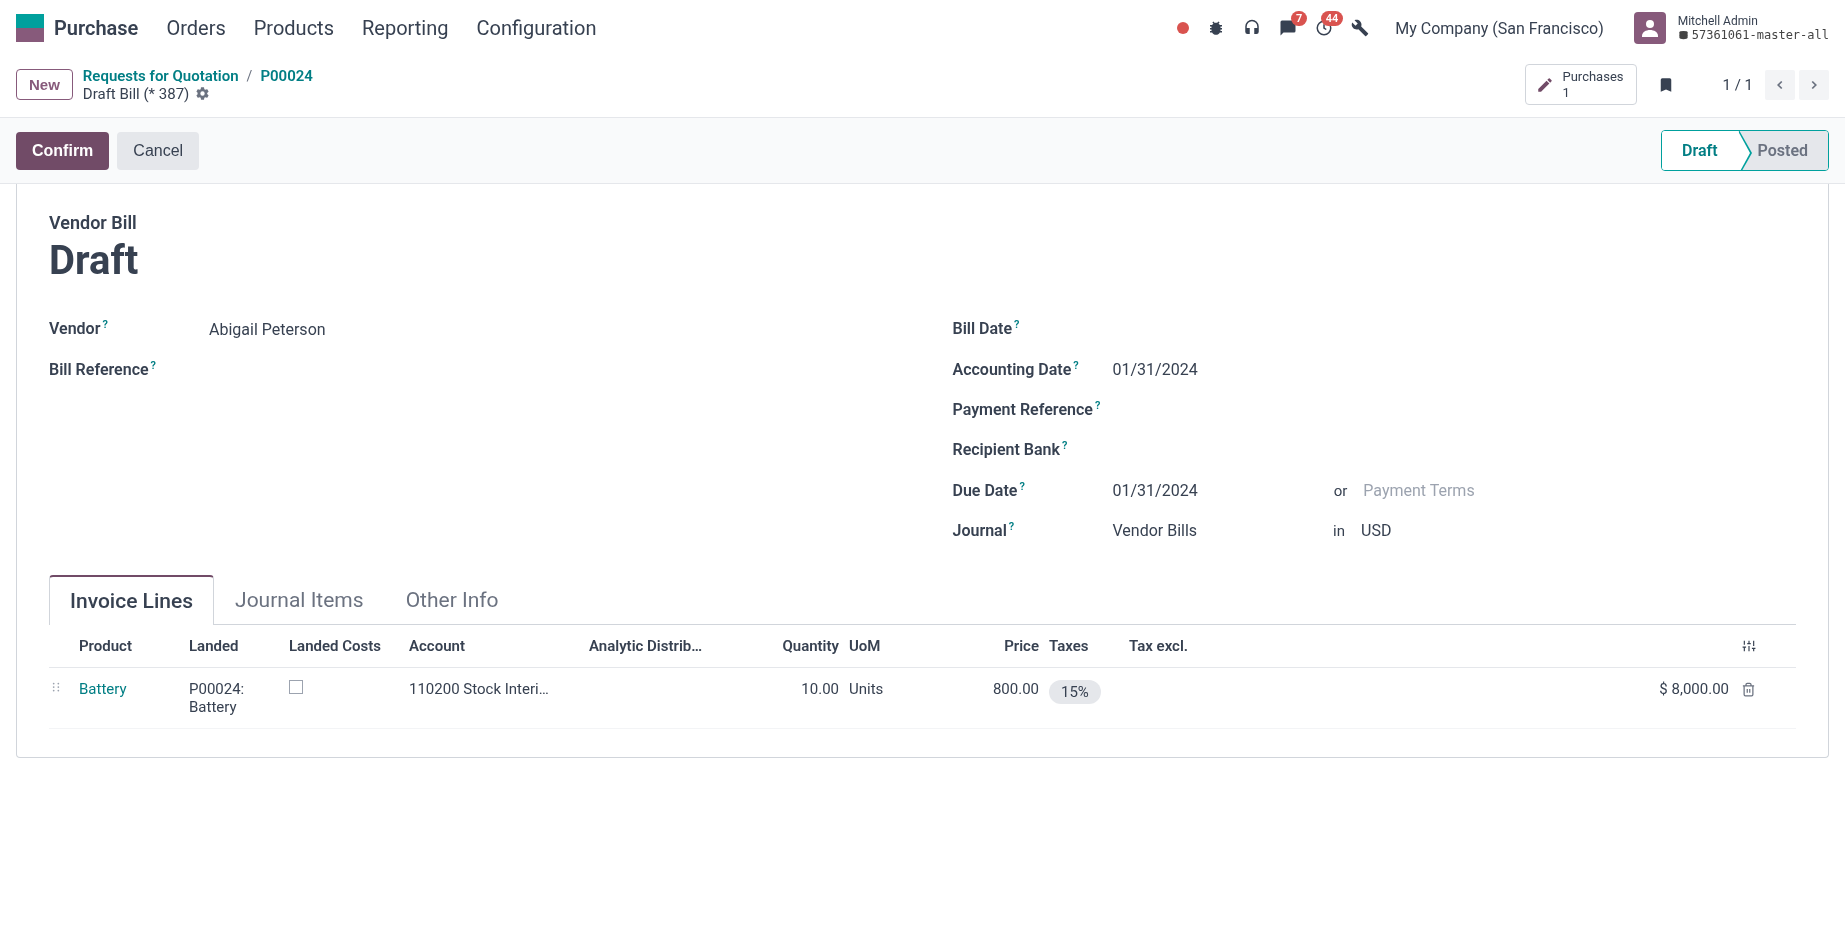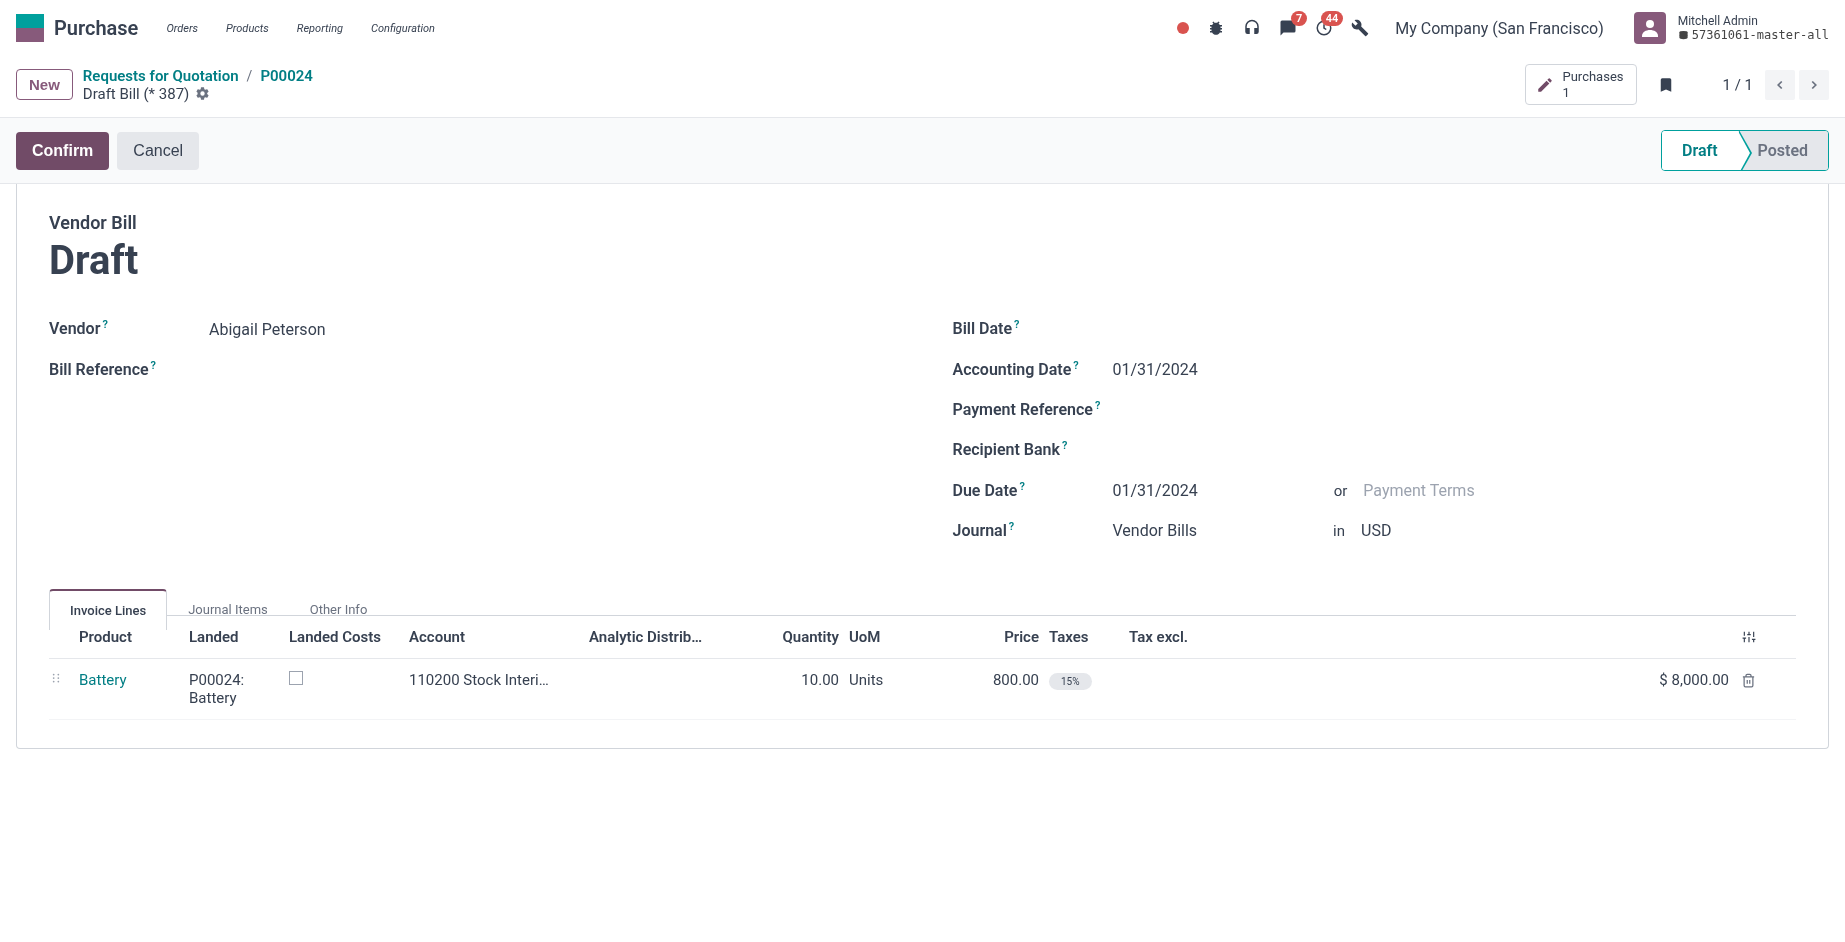--- a/index.html
+++ b/index.html
@@ -1,20 +1,20 @@
 <!DOCTYPE html>
 <html><head>
 <meta charset="utf-8">
 <style>
 * { box-sizing: border-box; margin: 0; padding: 0; }
 body { font-family: -apple-system, BlinkMacSystemFont, "Segoe UI", Roboto, "Helvetica Neue", Arial, sans-serif; font-size: 14px; color: #374151; background: #fff; }
 .topbar { display: flex; align-items: center; padding: 8px 16px; border-bottom: none; height: 56px; }
 .logo { width: 28px; height: 28px; background: linear-gradient(to bottom, #00a09d 50%, #875a7b 50%); margin-right: 10px; }
 .app-name { font-size: 20px; font-weight: 600; color: #374151; margin-right: 28px; }
-.nav-item { font-size: 11px; color: #374151; margin-right: 28px; cursor: pointer; font-style: italic; }
+.nav-item { font-size: 20px; color: #374151; margin-right: 28px; cursor: pointer; }
 .topbar-spacer { flex: 1; }
 .topbar-icons { display: flex; align-items: center; gap: 18px; }
 .icon-wrap { position: relative; cursor: pointer; color: #374151; }
 .badge { position: absolute; top: -8px; right: -10px; background: #d9534f; color: #fff; border-radius: 10px; font-size: 11px; font-weight: 600; padding: 1px 5px; min-width: 16px; text-align: center; }
 .company-name { font-size: 16px; color: #374151; margin-left: 8px; }
 .user-block { display: flex; align-items: center; gap: 12px; margin-left: 12px; cursor: pointer; }
 .avatar { width: 32px; height: 32px; background: #875a7b; border-radius: 4px; display:flex; align-items:center; justify-content:center; }
 .user-info { display: flex; flex-direction: column; font-size: 12px; line-height: 1.2; }
 .user-info .db { font-family: monospace; color:#444; display:flex; align-items:center; gap:3px;}
 .red-dot { width: 12px; height: 12px; background: #d9534f; border-radius: 50%; }
@@ -55,30 +55,30 @@
 .field-row { display:flex; align-items:baseline; padding:10px 0; }
 .field-label { width:160px; font-weight:600; color:#374151; font-size:16px; position:relative;}
 .field-label .help { color:#017e84; font-size:11px; margin-left:2px; vertical-align:super; cursor:help;}
 .field-value { color:#374151; font-size:16px; }
 .field-value.placeholder { color:#9ca3af; }
 .inline-or { display:flex; align-items:baseline; gap:16px;}
 .inline-or .sep { color:#374151; font-size:15px;}
 .inline-or .ph { color:#9ca3af; font-size:16px;}
 
 .tabs { display:flex; border-bottom:1px solid #d1d5db; margin-top:24px;}
-.tab { padding:12px 20px; font-size:13px; color:#6b7280; cursor:pointer; border:1px solid transparent; border-bottom:none; position:relative; top:15px;}
+.tab { padding:12px 20px; font-size:21px; color:#6b7280; cursor:pointer; border:1px solid transparent; border-bottom:none; position:relative; top:1px;}
 .tab.active { color:#374151; font-weight:500; border-color:#d1d5db; border-top:2px solid #714b67; background:#fff; border-radius:4px 4px 0 0;}
 
 .table { width:100%; margin-top:0; }
 .thead { display:grid; grid-template-columns: 30px 110px 100px 120px 180px 160px 100px 80px 120px 80px 1fr 30px; padding:12px 0; border-bottom:1px solid #e5e7eb; font-weight:600; font-size:15px; color:#374151;}
 .trow { display:grid; grid-template-columns: 30px 110px 100px 120px 180px 160px 100px 80px 120px 80px 1fr 30px; padding:12px 0; border-bottom:1px solid #f3f4f6; font-size:15px; align-items:start;}
 .th-right { text-align:right; padding-right:10px;}
 .td-right { text-align:right; padding-right:10px;}
 .product-link { color:#017e84; cursor:pointer;}
-.tax-pill { background:#e5e7eb; color:#374151; border-radius:12px; padding:3px 12px; font-size:10px; display:inline-block;}
+.tax-pill { background:#e5e7eb; color:#374151; border-radius:12px; padding:3px 12px; font-size:15px; display:inline-block;}
 .drag-handle { color:#9ca3af; cursor:grab;}
 .trash { color:#6b7280; cursor:pointer;}
 .chk { width:14px; height:14px; border:1px solid #9ca3af; display:inline-block;}
 .opt-icon { color:#374151; cursor:pointer; font-size:14px;}
 
 svg { display:block; }
 </style>
 </head>
 <body>
 

